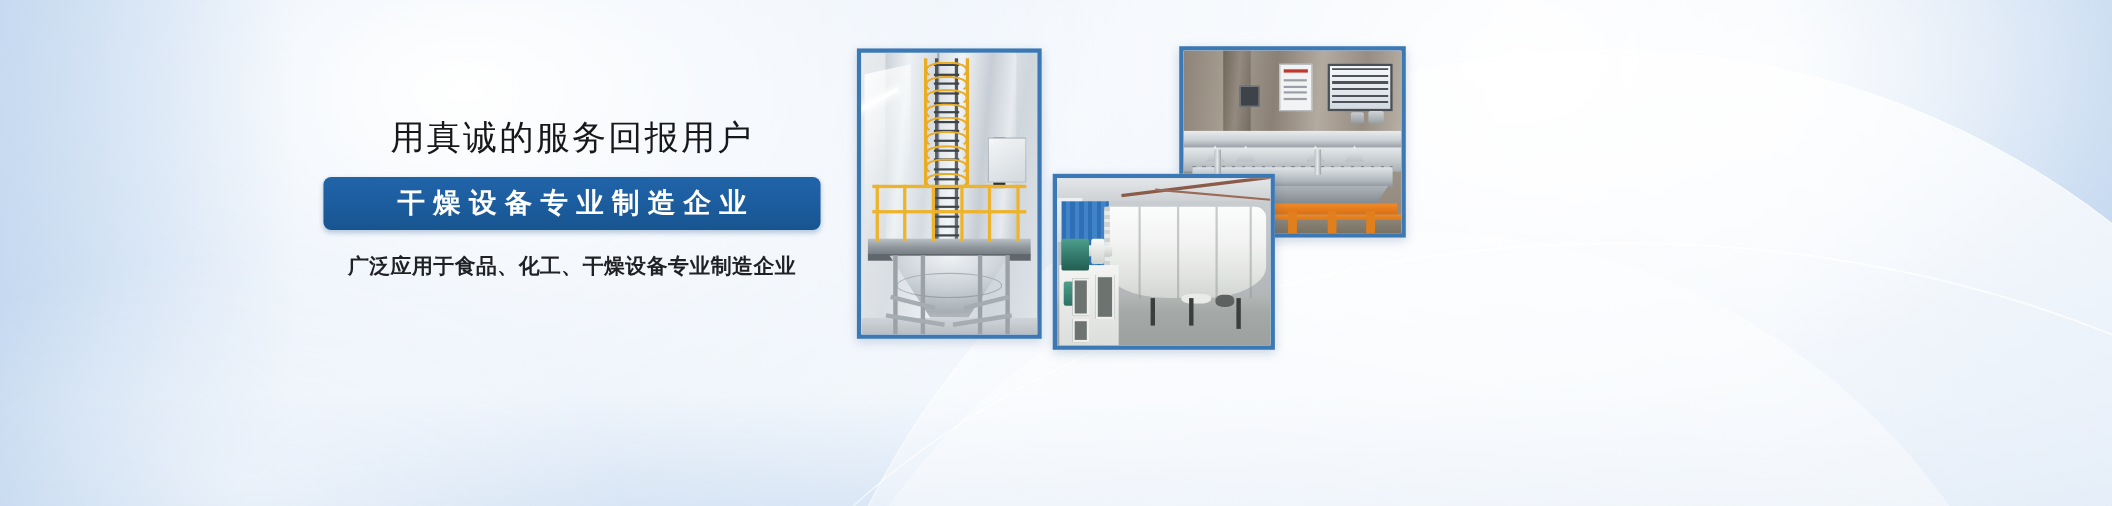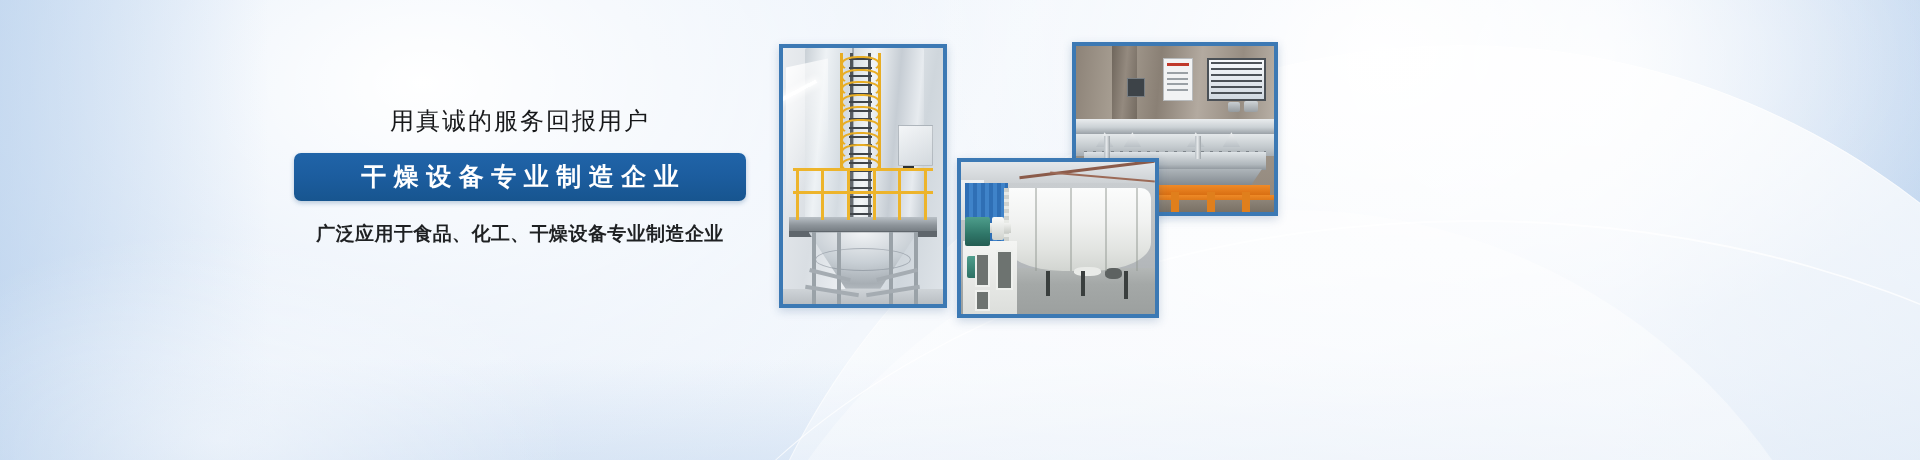--- a/index.html
+++ b/index.html
@@ -68,21 +68,21 @@
   }
 
   
   #copy{
     position:absolute;
     left:294px; top:108px;
     width:452px;
     text-align:center;
   }
   #headline{
-    font-size:24px;
+    font-size:31px;
     line-height:1.12;
     letter-spacing:2.0px;
     color:#17181a;
     font-weight:400;
     white-space:nowrap;
   }
   #badge{
     margin-top:18px;
     height:48px;
     border-radius:7px;

